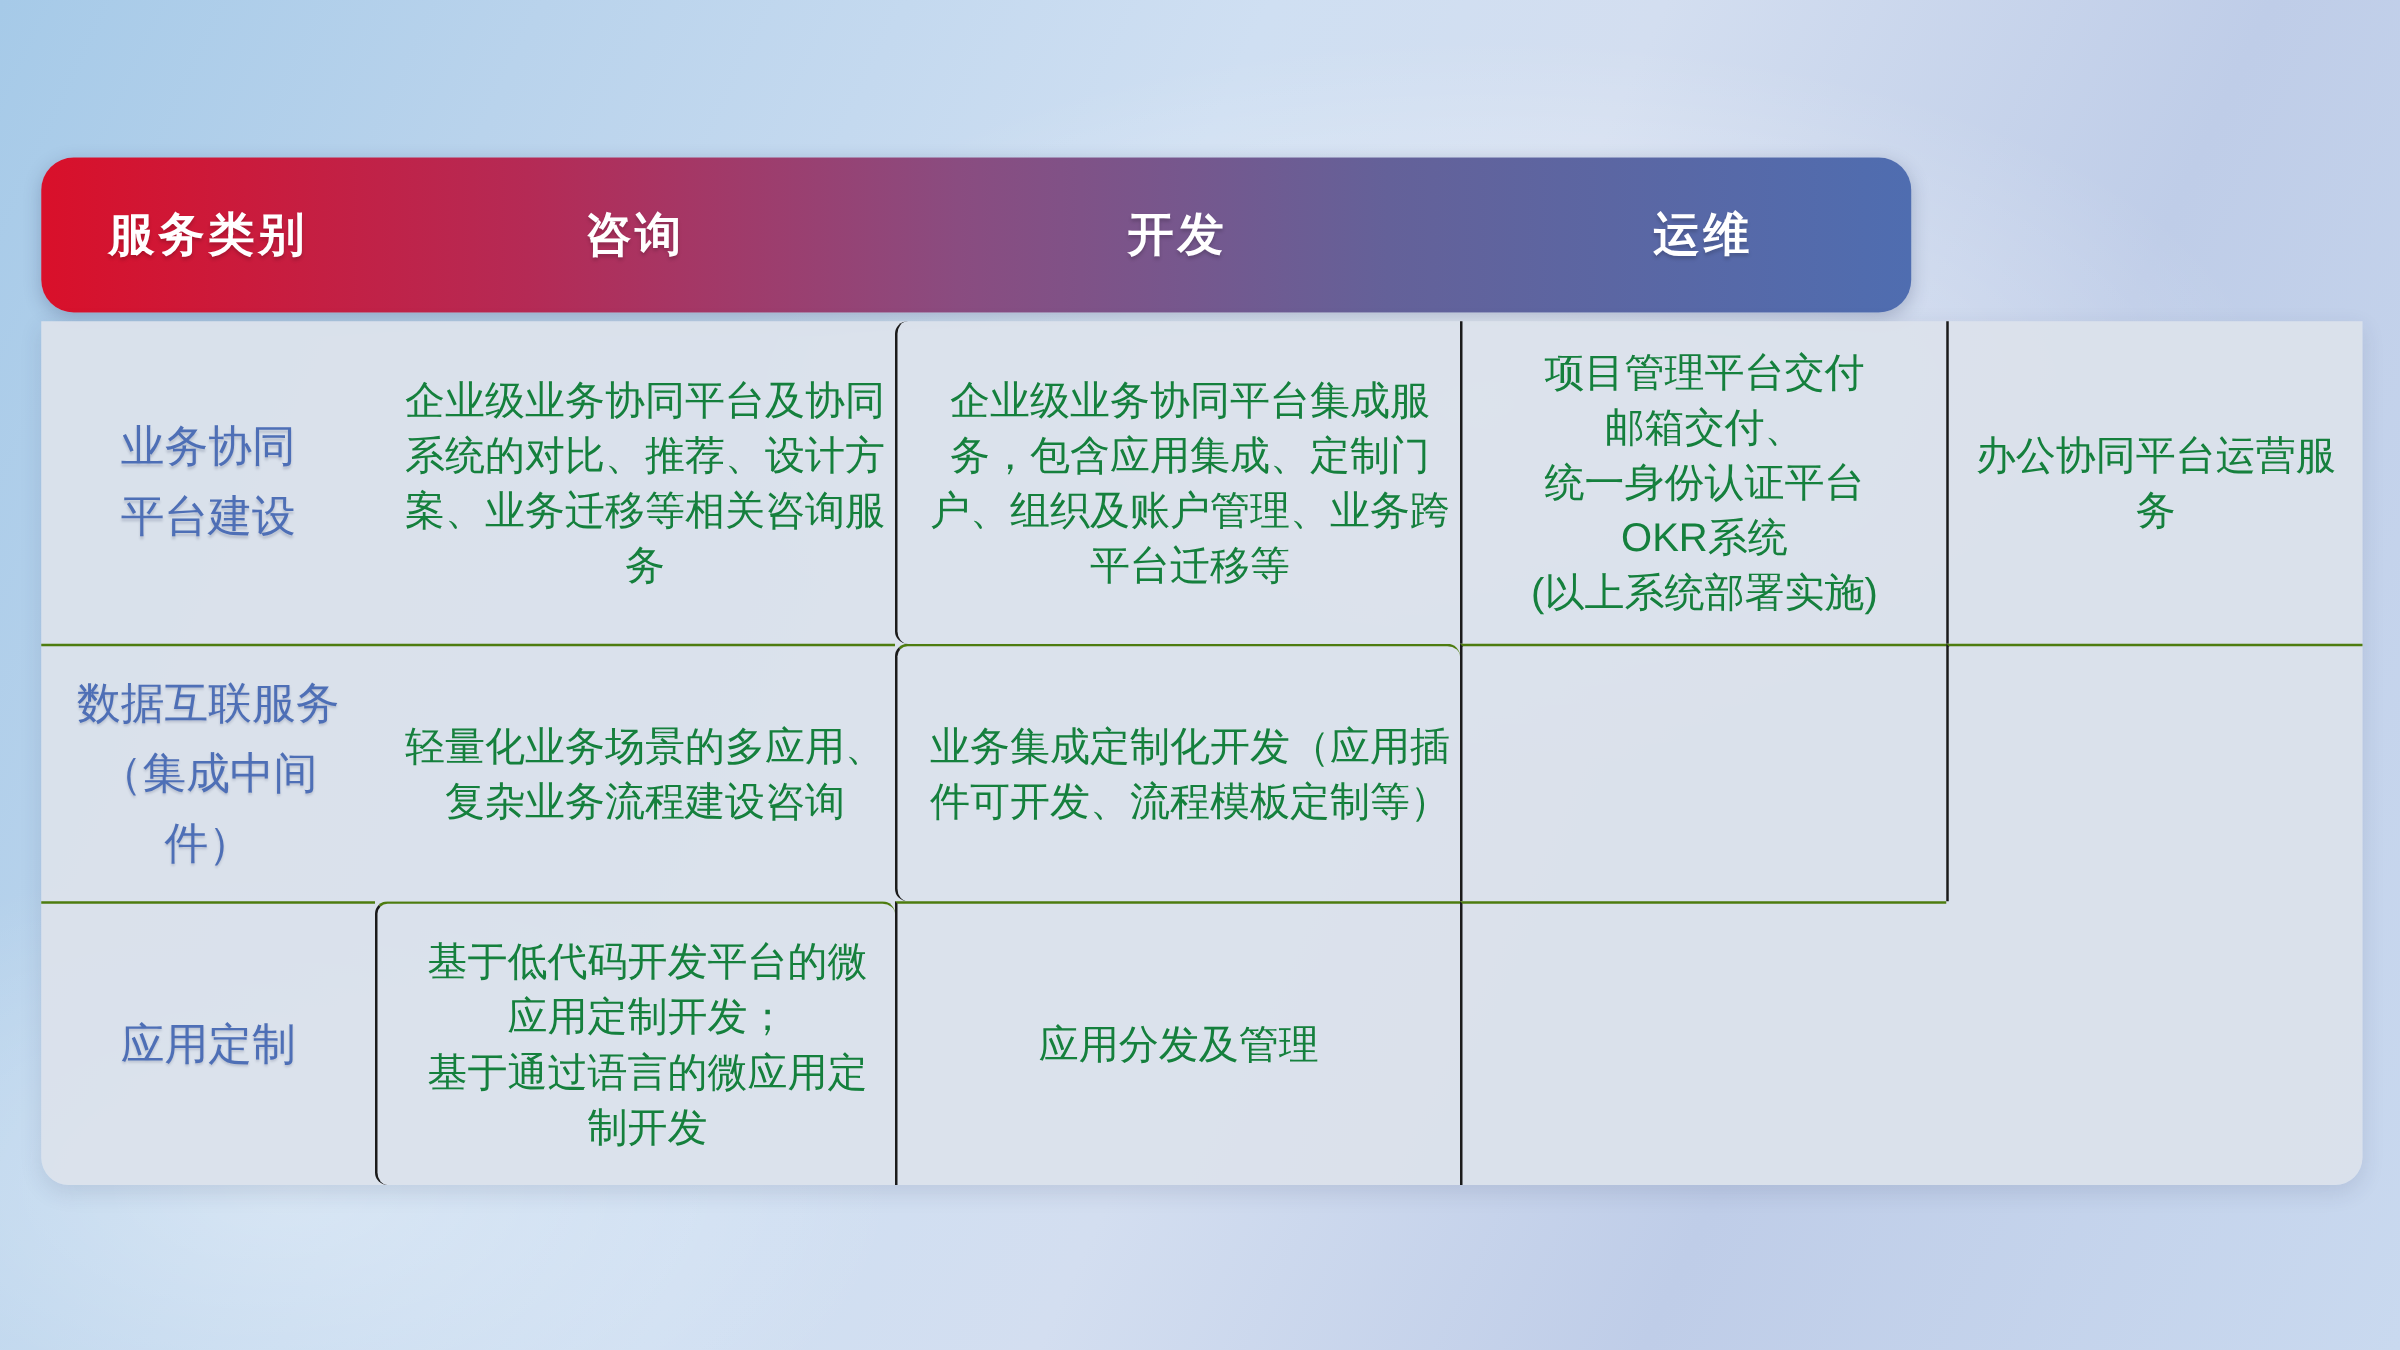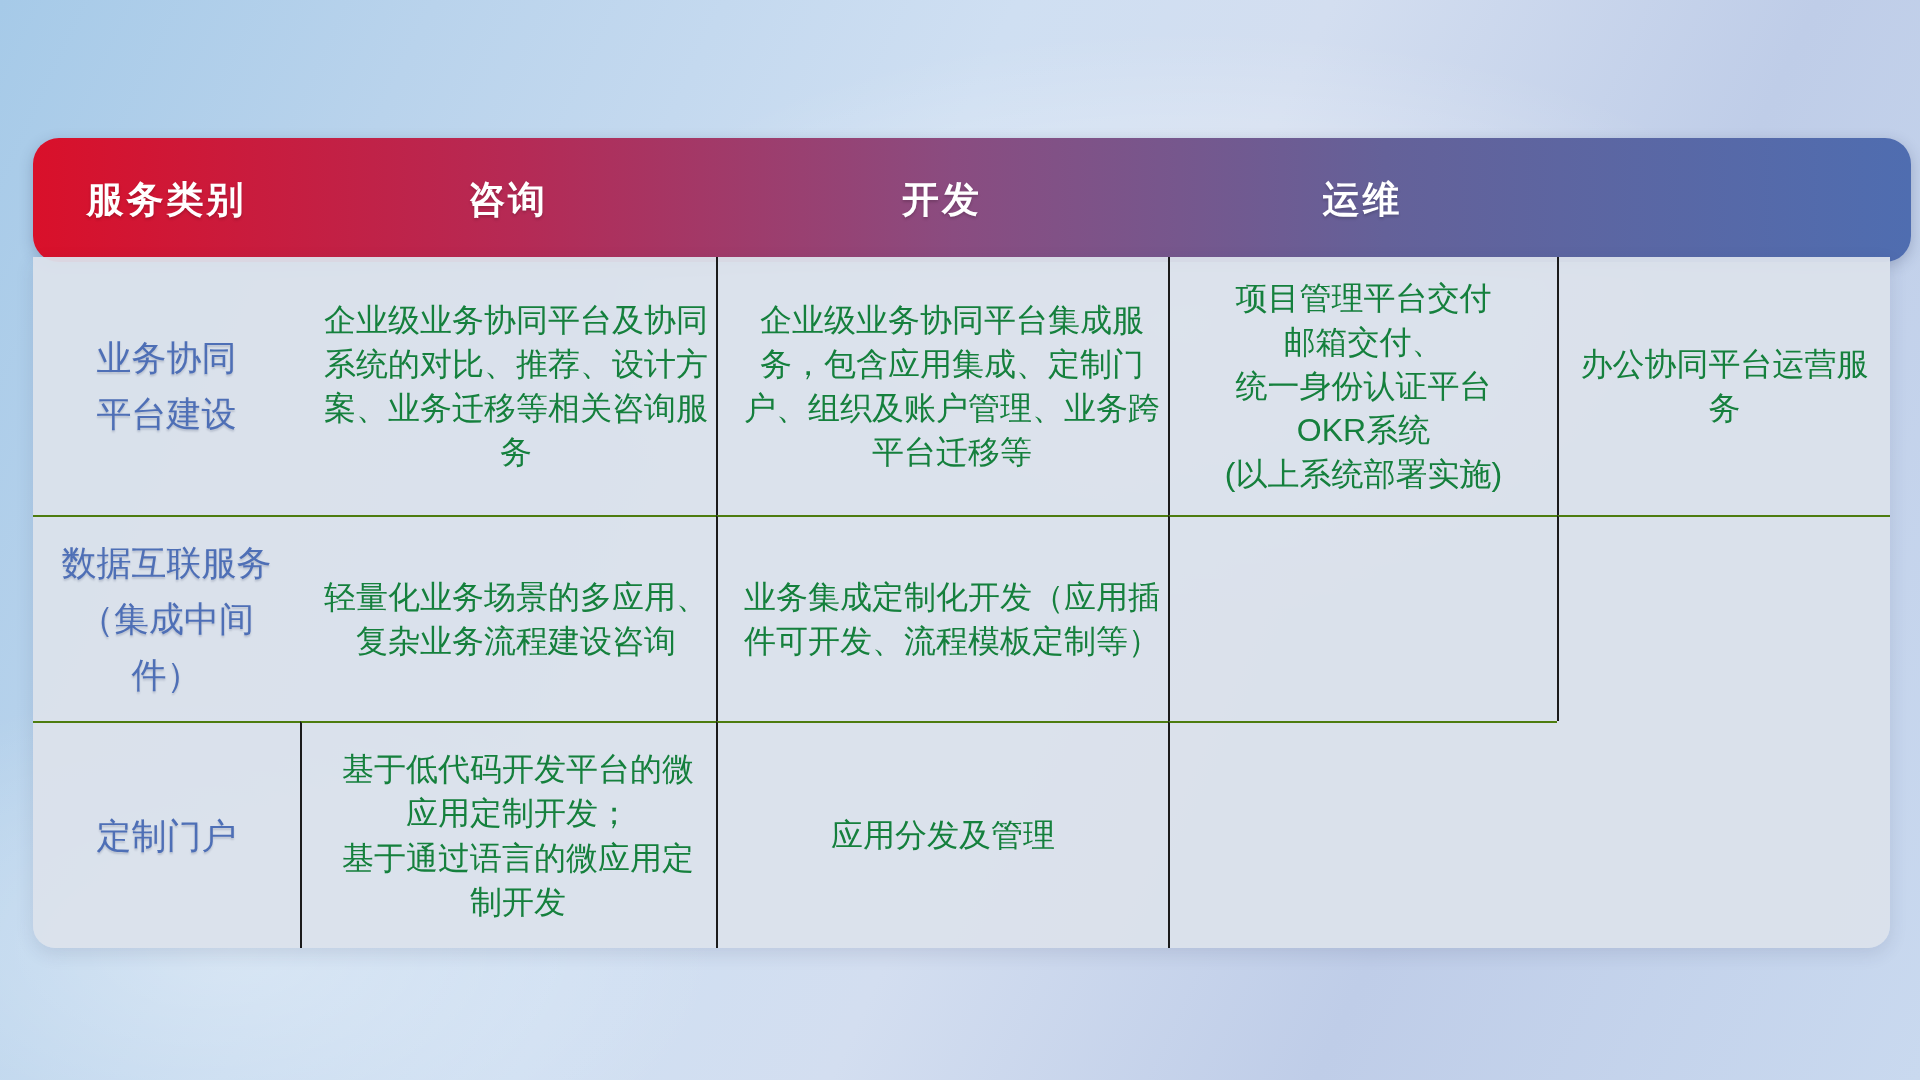--- a/index.html
+++ b/index.html
@@ -18,22 +18,22 @@
     background:
       radial-gradient(ellipse 900px 420px at 62% 30%, rgba(255,255,255,0.50), rgba(255,255,255,0) 70%),
       radial-gradient(ellipse 700px 380px at 12% 88%, rgba(255,255,255,0.35), rgba(255,255,255,0) 70%),
       linear-gradient(115deg, #a6cae8 0%, #b9d3ec 18%, #cfdff2 42%, #d3def0 55%, #bfcde8 75%, #c9d9ef 100%);
   }
 
   
   .table-header {
     position: absolute;
     left: 33px;
-    top: 138px;
-    width: 1878px;
+    top: 126px;
+    width: 1496px;
     height: 124px;
     border-radius: 26px;
     background: linear-gradient(90deg, #d9102a 0%, #b52a55 26%, #8a4c80 49%, #646199 72%, #4f6db0 100%);
     display: grid;
     grid-template-columns: 267px 416px 452px 389px 333px;
     align-items: center;
     box-shadow: 0 4px 14px rgba(40, 50, 90, 0.25);
   }
   .th-cell {
     color: #ffffff;
@@ -65,21 +65,21 @@
     align-items: center;
     justify-content: center;
     text-align: center;
     color: #15803d;
     font-size: 32px;
     line-height: 1.38;
     white-space: pre-line;
     padding: 8px 14px;
     box-sizing: border-box;
   }
-  .tb-cell.dev { padding-left: 26px; padding-right: 8px; }
+  .tb-cell.dev { padding-left: 26px; padding-right: 8px; border-radius: 10px; }
   .tb-cell.con { padding-left: 20px; padding-right: 4px; }
 
   .tb-cell.category {
     color: #4e6fb6;
     font-size: 35px;
     font-weight: normal;
     line-height: 1.6;
     text-shadow: 0 2px 2px rgba(30,40,80,0.18);
   }
 
@@ -112,21 +112,21 @@
 (以上系统部署实施)</div>
     <div class="tb-cell bl">办公协同平台运营服务</div>
 
     <div class="tb-cell category bt">数据互联服务
 （集成中间件）</div>
     <div class="tb-cell con bt">轻量化业务场景的多应用、复杂业务流程建设咨询</div>
     <div class="tb-cell dev bl bt">业务集成定制化开发（应用插件可开发、流程模板定制等）</div>
     <div class="tb-cell bl bt"></div>
     <div class="tb-cell bl bt"></div>
 
-    <div class="tb-cell category bt">定制门户</div>
+    <div class="tb-cell category bt">应用定制</div>
     <div class="tb-cell dev bl bt">基于低代码开发平台的微应用定制开发；
 基于通过语言的微应用定制开发</div>
     <div class="tb-cell bl bt">应用分发及管理</div>
     <div class="tb-cell bl bt"></div>
 
   </div>
 
 </div>
 
 </body></html>

